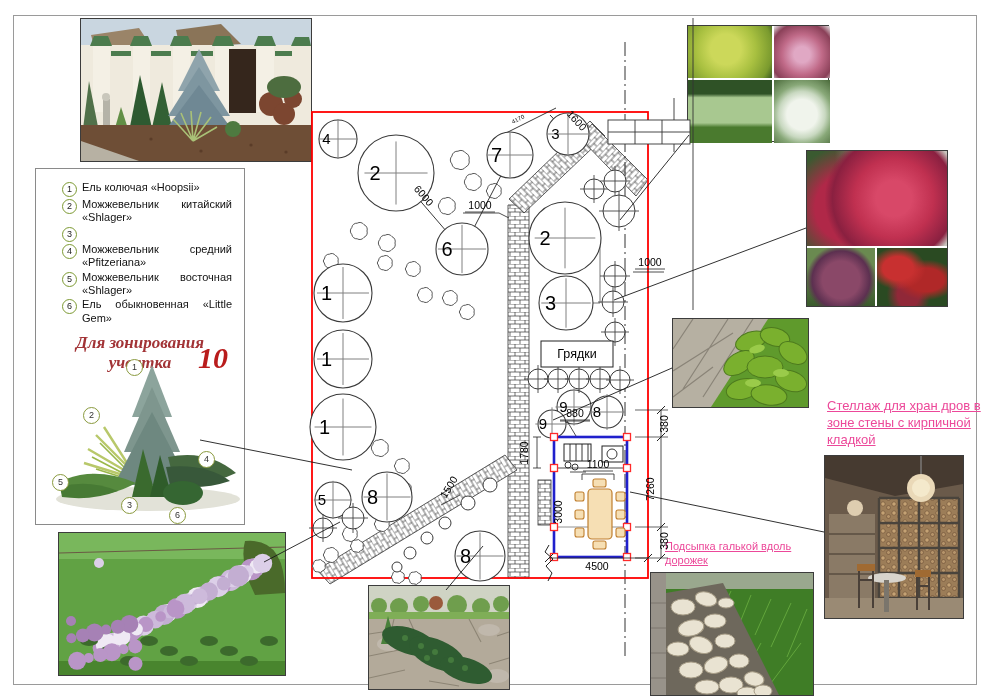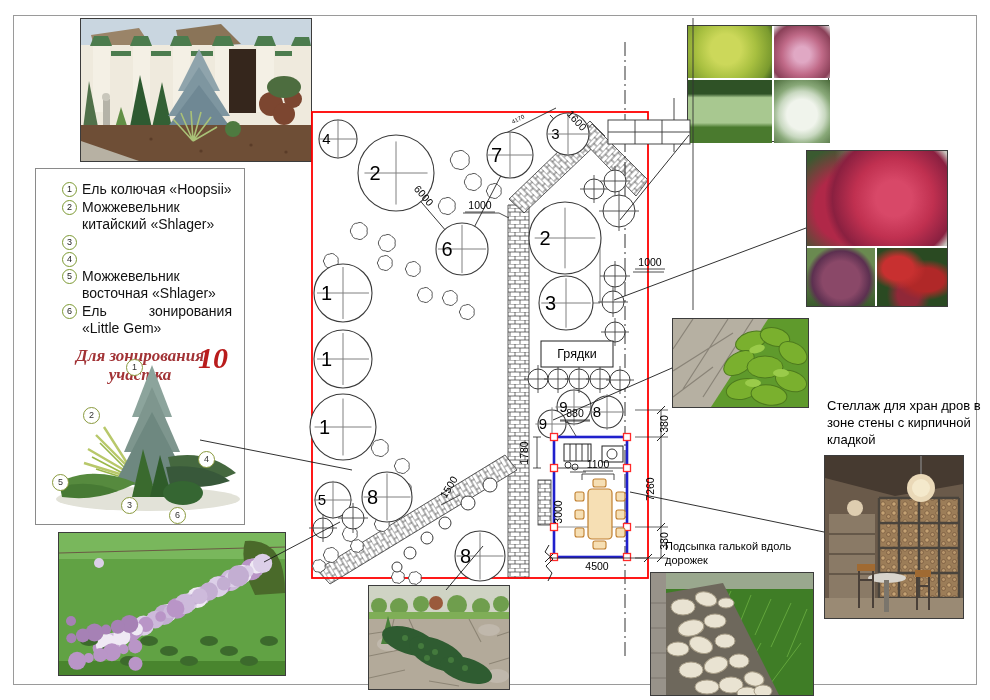--- a/index.html
+++ b/index.html
@@ -7,33 +7,33 @@
         font-family:"Liberation Sans",sans-serif;color:#111;}
   .sheet-border{position:absolute;left:13px;top:15px;width:962px;height:668px;border:1px solid #9a9a9a;}
   .ph{position:absolute;border:1px solid #3c3c3c;overflow:hidden;background:#dcdcd4;}
   .ph svg{display:block;}
   
   .legend{position:absolute;left:35px;top:168px;width:208px;height:355px;border:1px solid #8a8a8a;background:#fff;}
   .lg-list{margin:12px 8px 0 26px;}
   .lg-row{display:flex;gap:5px;margin-bottom:1px;}
   .bdg{width:13px;height:13px;border:1.2px solid #7d9a33;border-radius:50%;font-size:9px;line-height:13px;
        text-align:center;flex:0 0 13px;margin-top:1px;color:#222;background:#fff;}
-  .itx{font-size:14px;line-height:1.22;text-align:justify;width:150px;}
+  .itx{font-size:11px;line-height:1.22;text-align:justify;width:150px;}
   .lg-title{margin-top:8px;text-align:center;font-family:"Liberation Serif",serif;font-style:italic;
             font-weight:bold;font-size:17px;color:#a23336;line-height:1.15;}
   .lg-num{position:absolute;right:16px;top:172px;font-family:"Liberation Serif",serif;font-style:italic;
           font-weight:bold;font-size:30px;color:#b91c1c;}
   .composite{position:absolute;left:12px;top:188px;width:200px;height:162px;}
   .cbadge{position:absolute;width:15px;height:15px;border:1.2px solid #8a9a3e;border-radius:50%;background:#fff;
           font-size:9px;line-height:15px;text-align:center;color:#333;}
   
   .quad{position:absolute;display:grid;grid-template-columns:60% 40%;grid-template-rows:45% 55%;gap:2px;background:#fff;}
   .quad>div{width:100%;height:100%;}
   
-  .ann{position:absolute;font-size:13px;line-height:1.3;color:#000000;}
+  .ann{position:absolute;font-size:13px;line-height:1.3;color:#ec4899;text-decoration:underline;}
   
   #plan{position:absolute;left:0;top:0;pointer-events:none;}
 </style>
 </head>
 <body>
 
 <div class="page">
   <div class="sheet-border"></div>
 
   <div class="ph" style="left:80px;top:18px;width:230px;height:142px">
@@ -101,28 +101,29 @@
         </div>
       <div class="lg-row">
           <span class="bdg">2</span>
           <span class="itx">Можжевельник китайский «Shlager»</span>
         </div>
       <div class="lg-row">
           <span class="bdg">3</span>
         </div>
       <div class="lg-row">
           <span class="bdg">4</span>
+          <span class="itx">Можжевельник средний «Pfitzeriana»</span>
         </div>
       <div class="lg-row">
           <span class="bdg">5</span>
           <span class="itx">Можжевельник восточная «Shlager»</span>
         </div>
       <div class="lg-row">
           <span class="bdg">6</span>
-          <span class="itx">Ель зонирования «Little Gem»</span>
+          <span class="itx">Ель обыкновенная «Little Gem»</span>
         </div>
     </div>
     <div class="lg-title">
       <div>Для зонирования</div>
       <div>участка</div>
     </div>
     <div class="lg-num">10</div>
     <div class="composite" id="composite">
       <svg width="200" height="162" viewBox="0 0 200 162">
         <ellipse cx="100" cy="142" rx="92" ry="12" fill="#e2e2d8"></ellipse>

